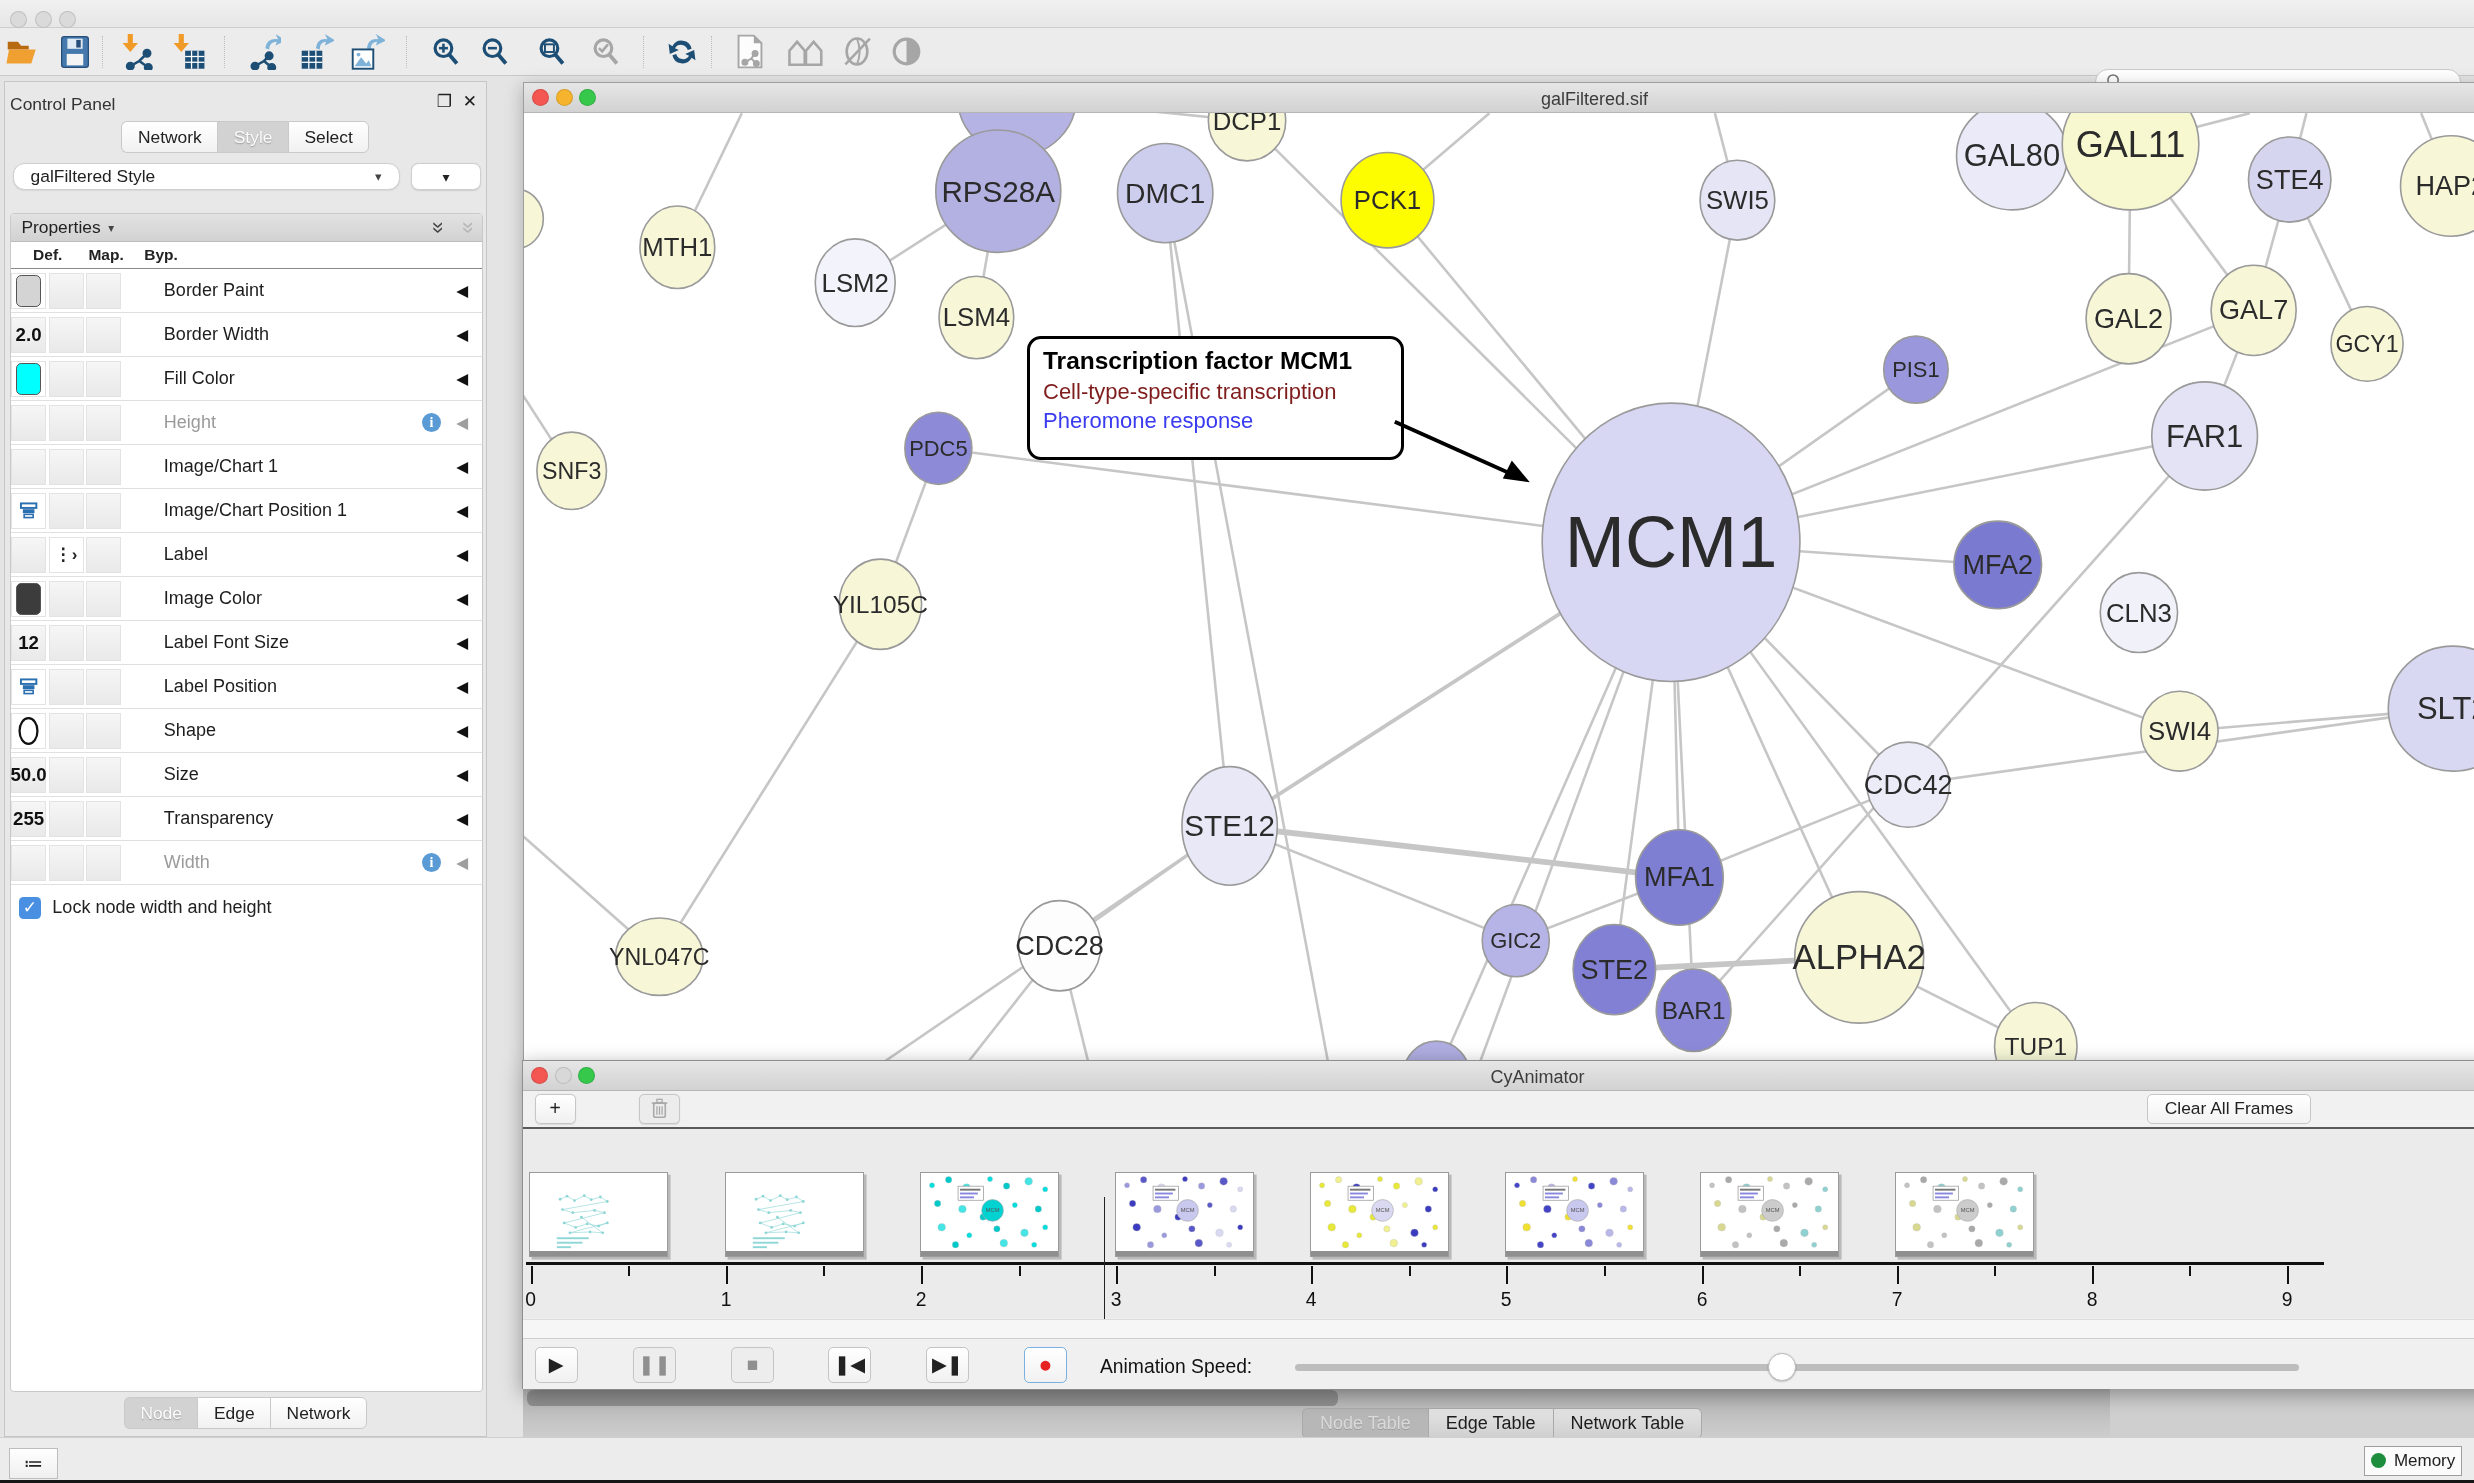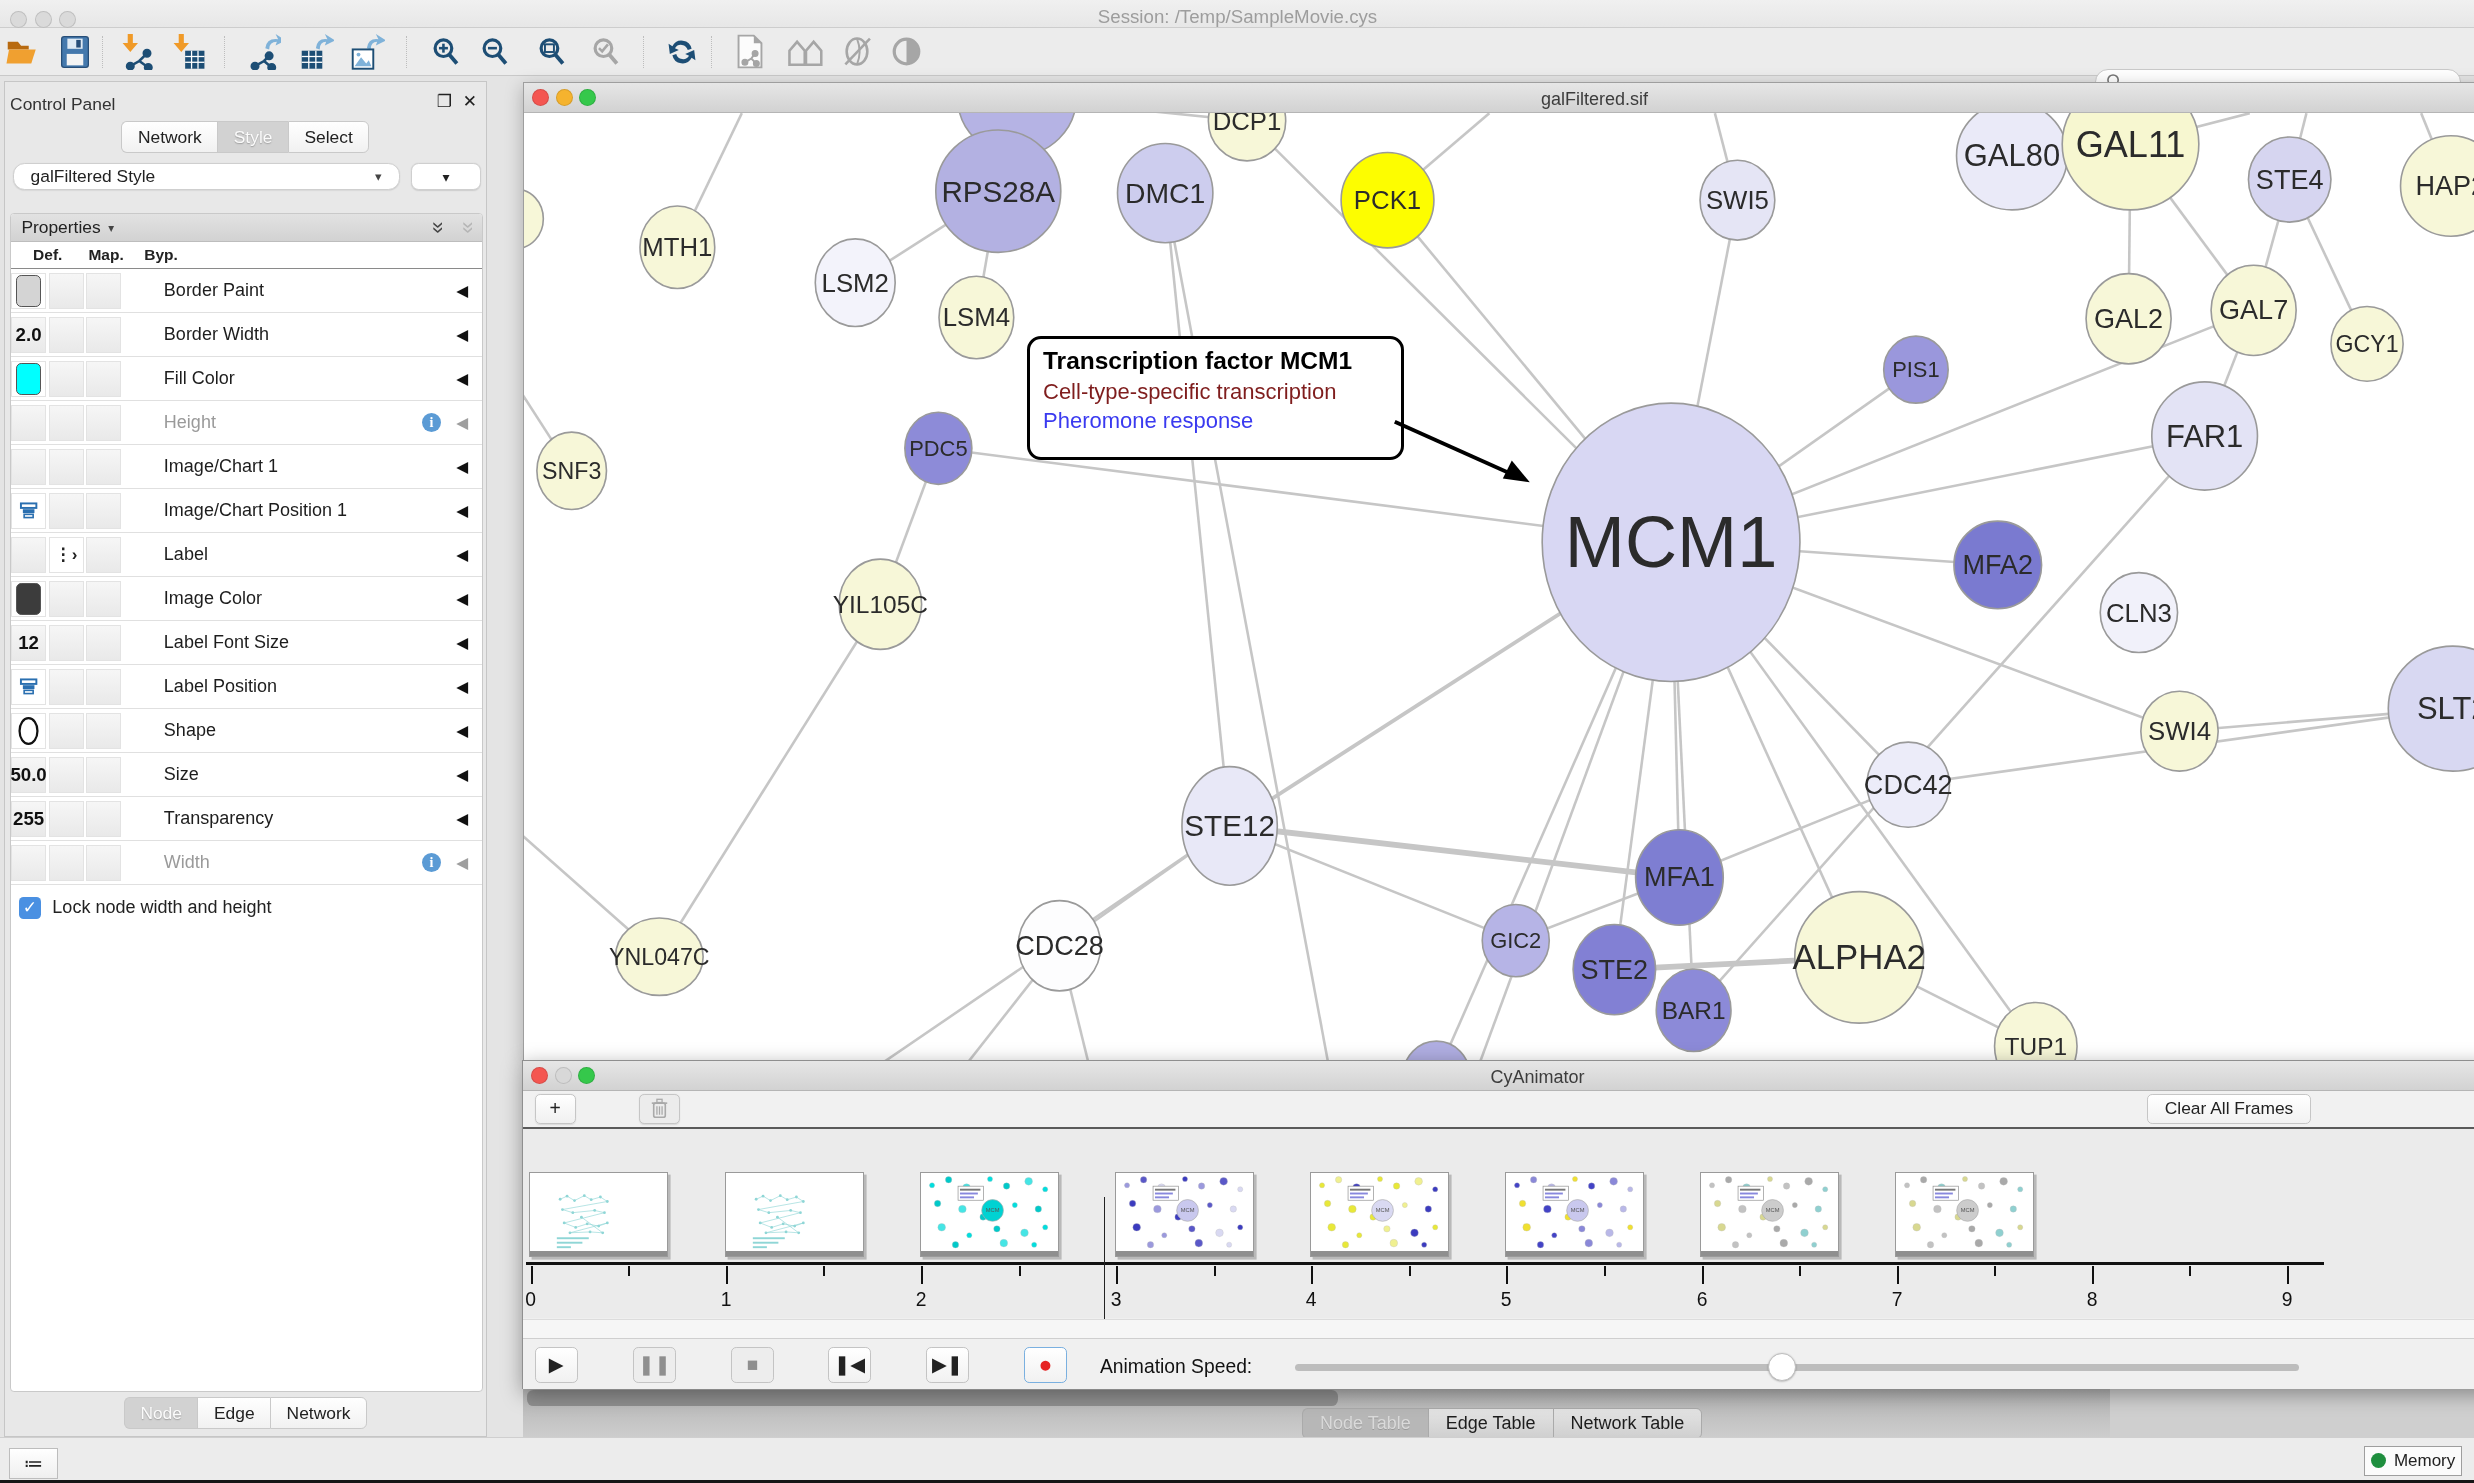--- a/index.html
+++ b/index.html
@@ -137,21 +137,20 @@
 </style>
 </head>
 <body>
 
 <div class="screen">
 
   <div class="abs app-titlebar">
     <div class="abs tl" style="left:10.3px;background:#dadada;"></div>
     <div class="abs tl" style="left:35px;background:#dadada;"></div>
     <div class="abs tl" style="left:59px;background:#dadada;"></div>
-    <div class="abs app-title">Session: /Temp/SampleMovie.cys</div>
   </div>
 
   <div class="abs toolbar">
     <div id="toolbar-buttons">
         <div class="abs tbtn" style="left: 5.2px;">
           <svg width="34" height="28" viewBox="0 0 52 44">
             <path d="M2 6h16l5 6h12v6H2z" fill="#b86a10"></path>
             <path d="M4 18h42l-7 22H0z" fill="#f0a030"></path>
           </svg>
         </div>

